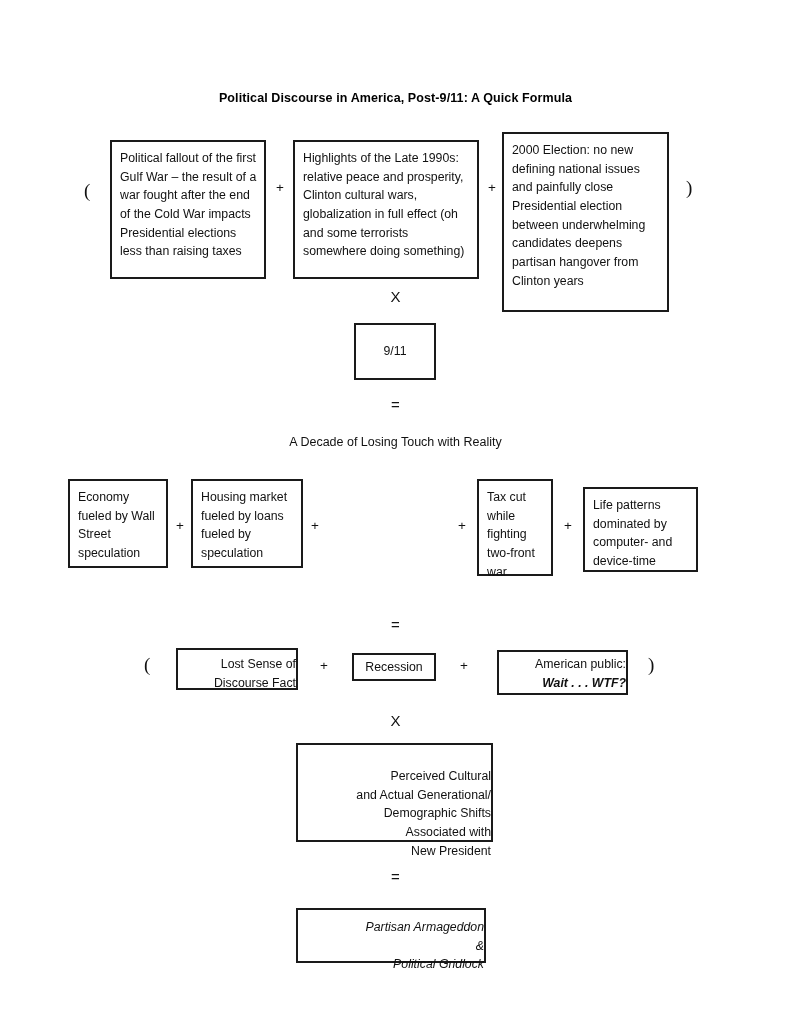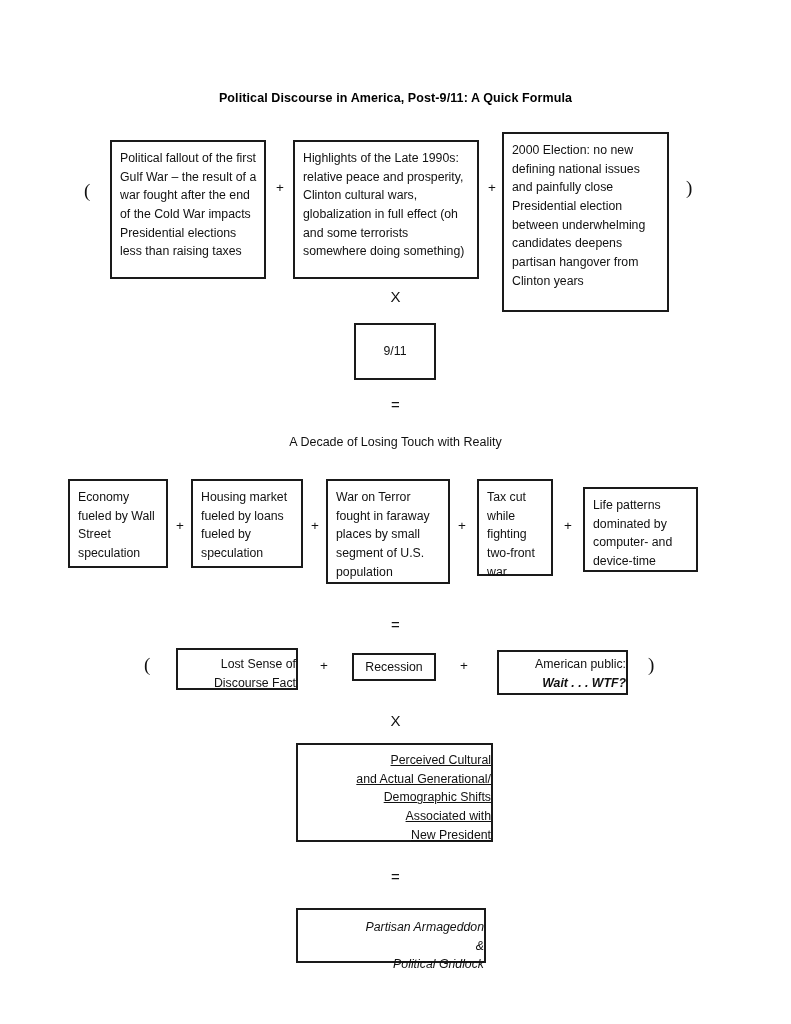--- a/index.html
+++ b/index.html
@@ -138,23 +138,20 @@
   </div>
 
   <div class="op" style="left:168px; top:518px; width:24px;">+</div>
 
   <div class="box" style="left:191px; top:479px; width:112px; height:89px;">
     <div class="inner">Housing market fueled by loans fueled by speculation</div>
   </div>
 
   <div class="op" style="left:303px; top:518px; width:24px;">+</div>
 
-  <div class="box" style="left:326px; top:479px; width:124px; height:105px;">
-    <div class="inner">War on Terror fought in faraway places by small segment of U.S. population</div>
-  </div>
 
   <div class="op" style="left:450px; top:518px; width:24px;">+</div>
 
   <div class="box" style="left:477px; top:479px; width:76px; height:97px;">
     <div class="inner">Tax cut while fighting two-front war</div>
   </div>
 
   <div class="op" style="left:556px; top:518px; width:24px;">+</div>
 
   <div class="box" style="left:583px; top:487px; width:115px; height:85px;">
@@ -185,21 +182,21 @@
       <div>American public:</div>
       <div class="wtf">Wait . . . WTF?</div>
     </div>
   </div>
 
   <div class="paren" style="left:648px; top:654px;">)</div>
 
   <div class="op big" style="left:0; right:0; top:712px; width:791px;">X</div>
 
   <div class="box center" style="left:296px; top:743px; width:197px; height:99px;">
-    <div class="inner" style="top:6px;text-decoration:underline;">
+    <div class="inner" style="top:22px;">
       <div>Perceived Cultural</div>
       <div>and Actual Generational/</div>
       <div>Demographic Shifts</div>
       <div>Associated with</div>
       <div>New President</div>
     </div>
   </div>
 
   <div class="op big" style="left:0; right:0; top:868px; width:791px;">=</div>
 

